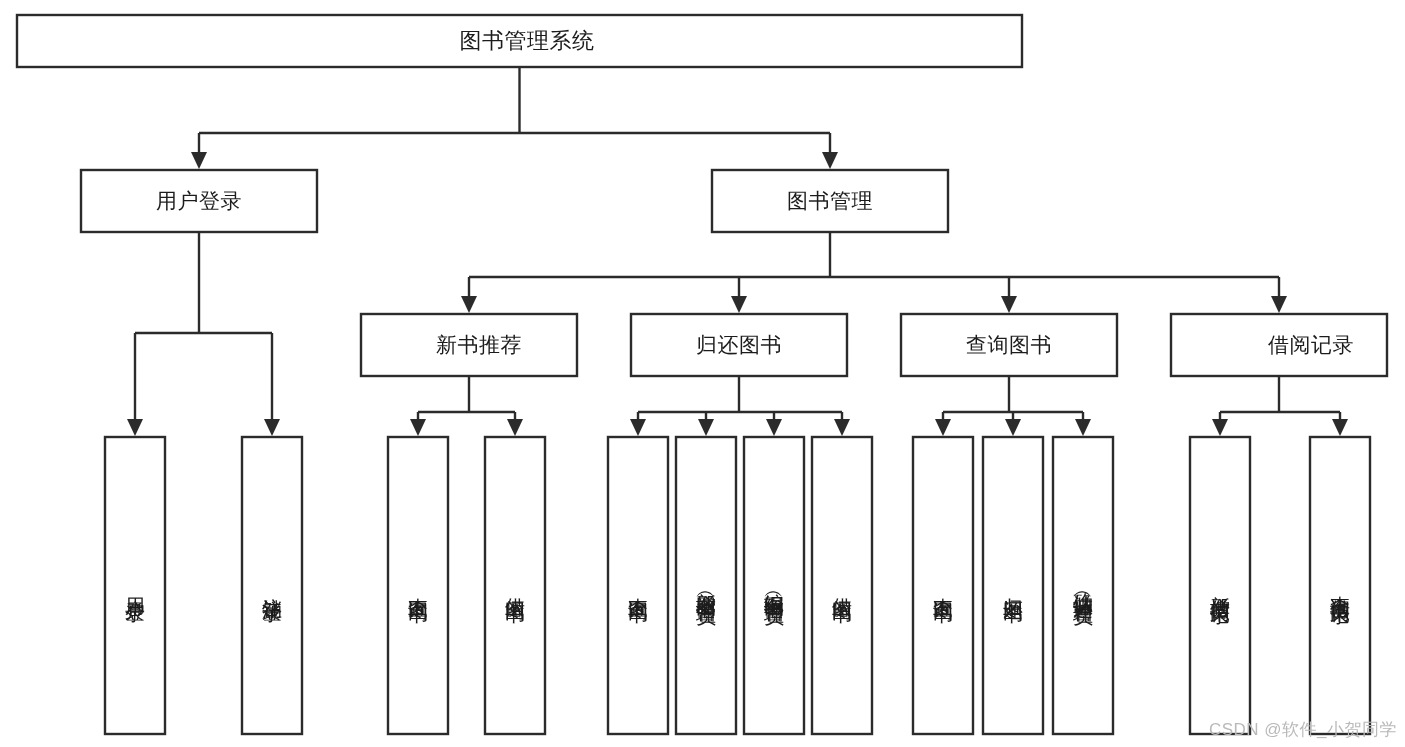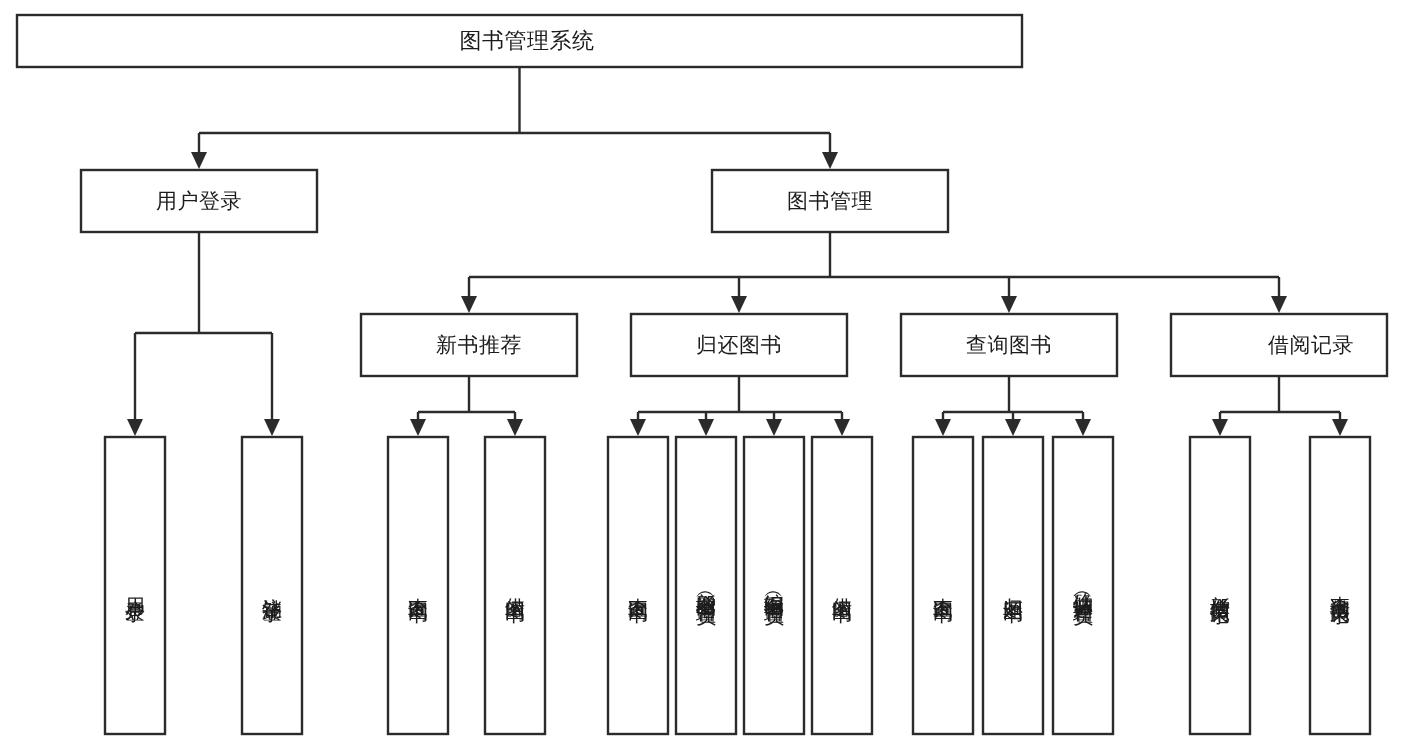--- a/index.html
+++ b/index.html
@@ -176,13 +176,14 @@
       <div class="node-label vertical" style="left: 608px; top: 437px; width: 60px; height: 297px;">查询图书</div>
       <div class="node-label vertical" style="left: 676px; top: 437px; width: 60px; height: 297px;">新增图书（管理员）</div>
       <div class="node-label vertical" style="left: 744px; top: 437px; width: 60px; height: 297px;">编辑图书（管理员）</div>
       <div class="node-label vertical" style="left: 812px; top: 437px; width: 60px; height: 297px;">借阅图书</div>
       <div class="node-label vertical" style="left: 913px; top: 437px; width: 60px; height: 297px;">查询图书</div>
       <div class="node-label vertical" style="left: 983px; top: 437px; width: 60px; height: 297px;">归还图书</div>
       <div class="node-label vertical" style="left: 1053px; top: 437px; width: 60px; height: 297px;">确认归还（管理员）</div>
       <div class="node-label vertical" style="left: 1190px; top: 437px; width: 60px; height: 297px;">新增借阅记录</div>
       <div class="node-label vertical" style="left: 1310px; top: 437px; width: 60px; height: 297px;">查询借阅记录</div>
     </div>
+  <div class="watermark">CSDN @软件_小贺同学</div>
 </div>
 
 </body></html>

